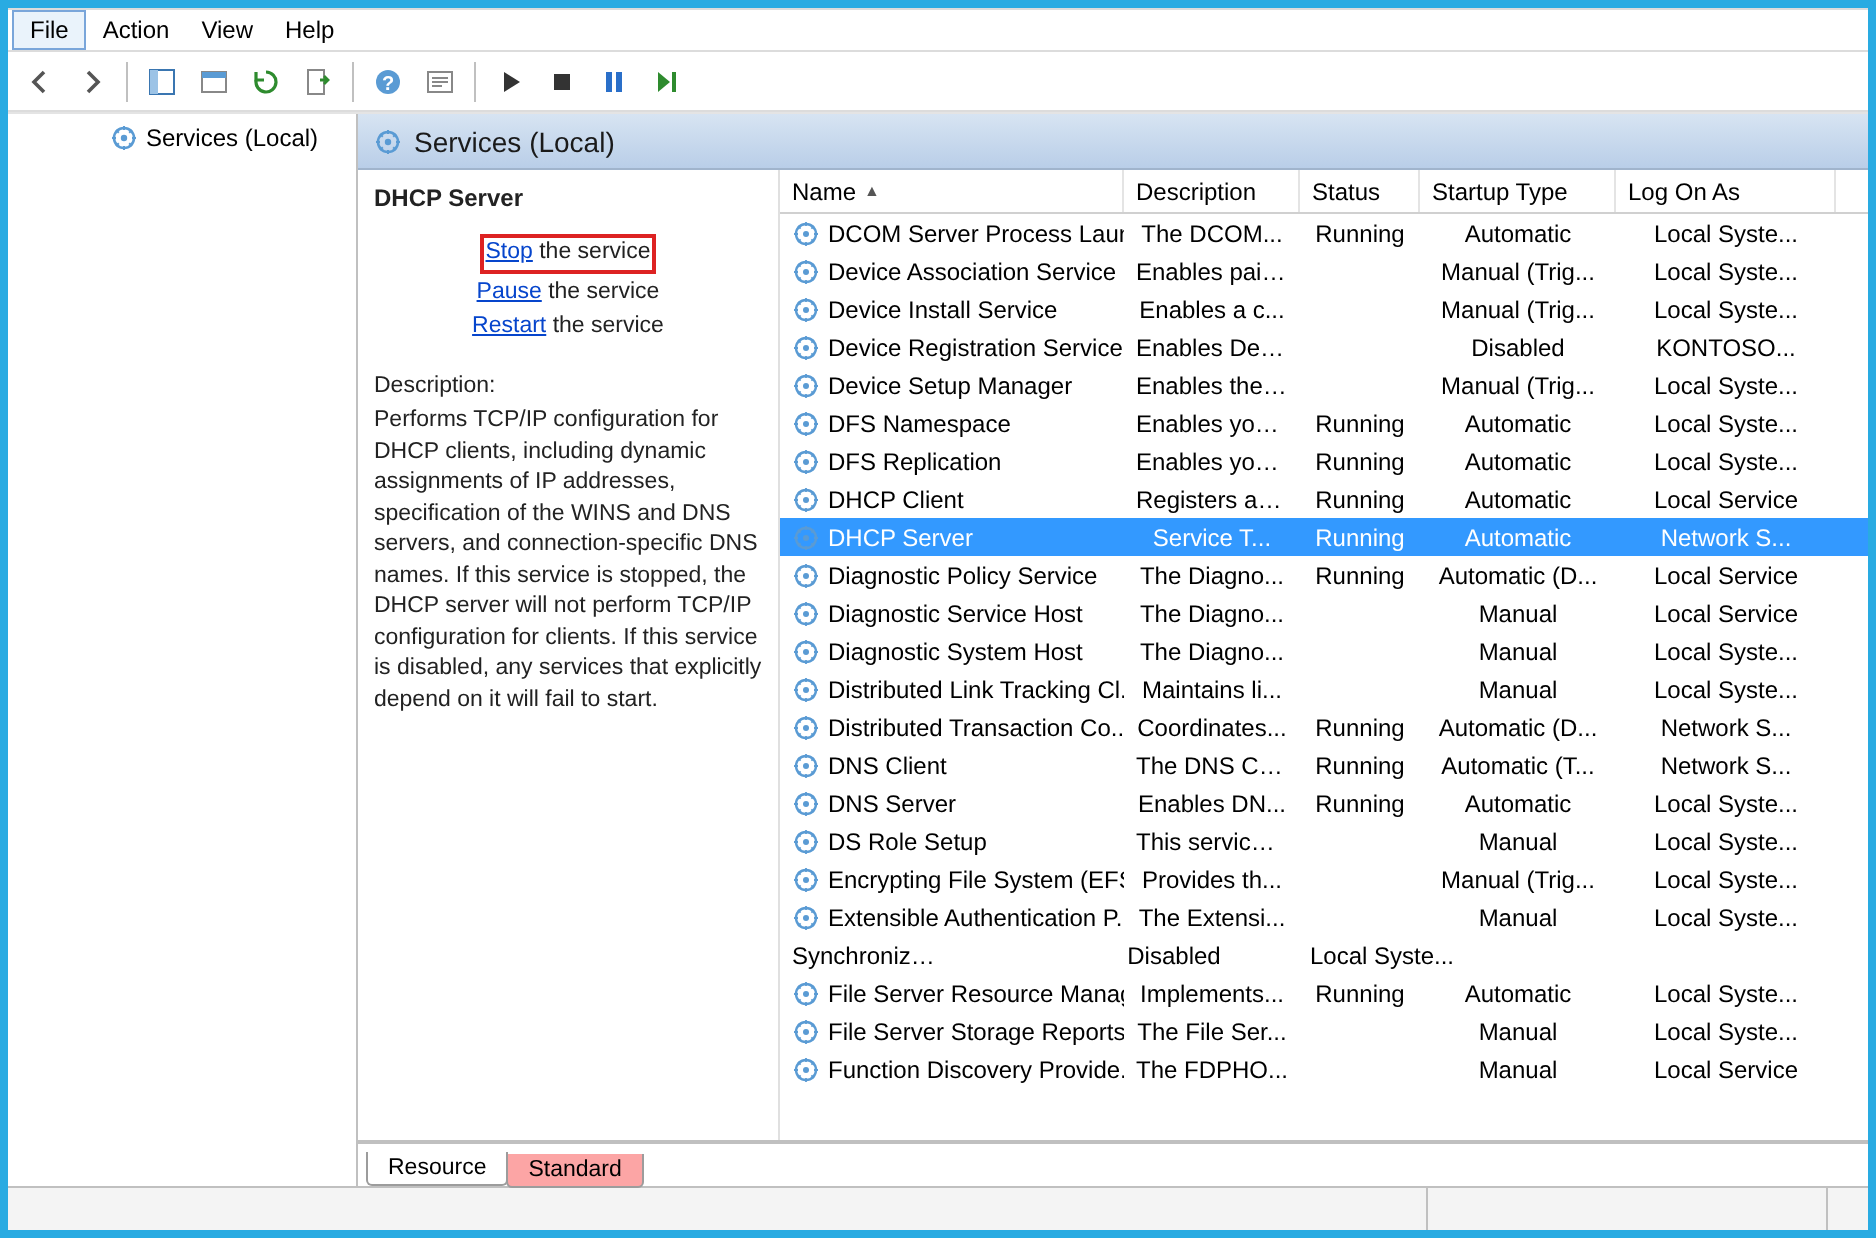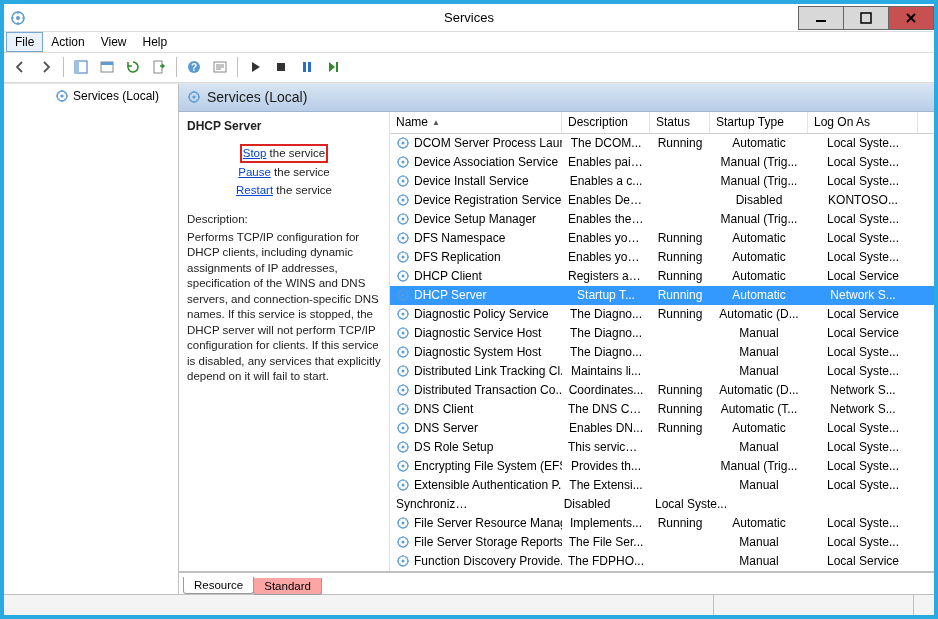--- a/index.html
+++ b/index.html
@@ -69,47 +69,20 @@
 .rows::-webkit-scrollbar-thumb{background:#c2c2c2; border:1px solid #a8a8a8;}
 .rows::-webkit-scrollbar-button{height:17px; background:#e8e8e8; border:1px solid #b8b8b8;}
 
 svg { display:block; }
 </style>
 </head>
 <body>
 
 <div class="frame">
 
-  <div class="titlebar">
-    <span class="left-icon">
-      <svg viewBox="0 0 16 16">
-          <circle cx="8" cy="8" r="6" fill="none" stroke="#5a9bd4" stroke-width="1.5"></circle>
-          <circle cx="8" cy="8" r="2" fill="#5a9bd4"></circle>
-          <path d="M8 1v3M8 12v3M1 8h3M12 8h3" stroke="#5a9bd4" stroke-width="1.2"></path>
-        </svg>
-    </span>
-    <span class="title">Services</span>
-    <div class="btns">
-      <div class="tbtn min">
-          <svg width="12" height="12">
-            <rect x="1" y="8" width="10" height="2" fill="#000"></rect>
-          </svg>
-        </div>
-      <div class="tbtn max">
-          <svg width="12" height="12">
-            <rect x="1" y="1" width="10" height="10" fill="none" stroke="#000" stroke-width="1.5"></rect>
-          </svg>
-        </div>
-      <div class="tbtn close">
-          <svg width="12" height="12">
-            <path d="M2 2l8 8M10 2l-8 8" stroke="#000" stroke-width="1.8"></path>
-          </svg>
-        </div>
-    </div>
-  </div>
 
   <div class="menubar">
     <div class="mitem file">File</div>
     <div class="mitem">Action</div>
     <div class="mitem">View</div>
     <div class="mitem">Help</div>
   </div>
 
   <div class="toolbar">
     <div class="tbicon">
@@ -365,21 +338,21 @@
                 <div class="cell name">
                   <span class="svcicon">
                     <svg viewBox="0 0 14 14">
                       <circle cx="7" cy="7" r="5" fill="none" stroke="#5a9bd4" stroke-width="1.2"></circle>
                       <circle cx="7" cy="7" r="1.5" fill="#5a9bd4"></circle>
                       <path d="M7 1v2M7 11v2M1 7h2M11 7h2M3 3l1.3 1.3M9.7 9.7L11 11M11 3l-1.3 1.3M4.3 9.7L3 11" stroke="#5a9bd4" stroke-width="0.9"></path>
                     </svg>
                   </span>
                   <span>DHCP Server</span>
                 </div>
-                <div class="cell desc">Startup T...</div>
+                <div class="cell desc">Service T...</div>
                 <div class="cell status">Running</div>
                 <div class="cell start">Automatic</div>
                 <div class="cell log">Network S...</div>
               </div>
               <div class="row">
                 <div class="cell name">
                   <span class="svcicon">
                     <svg viewBox="0 0 14 14">
                       <circle cx="7" cy="7" r="5" fill="none" stroke="#5a9bd4" stroke-width="1.2"></circle>
                       <circle cx="7" cy="7" r="1.5" fill="#5a9bd4"></circle>

